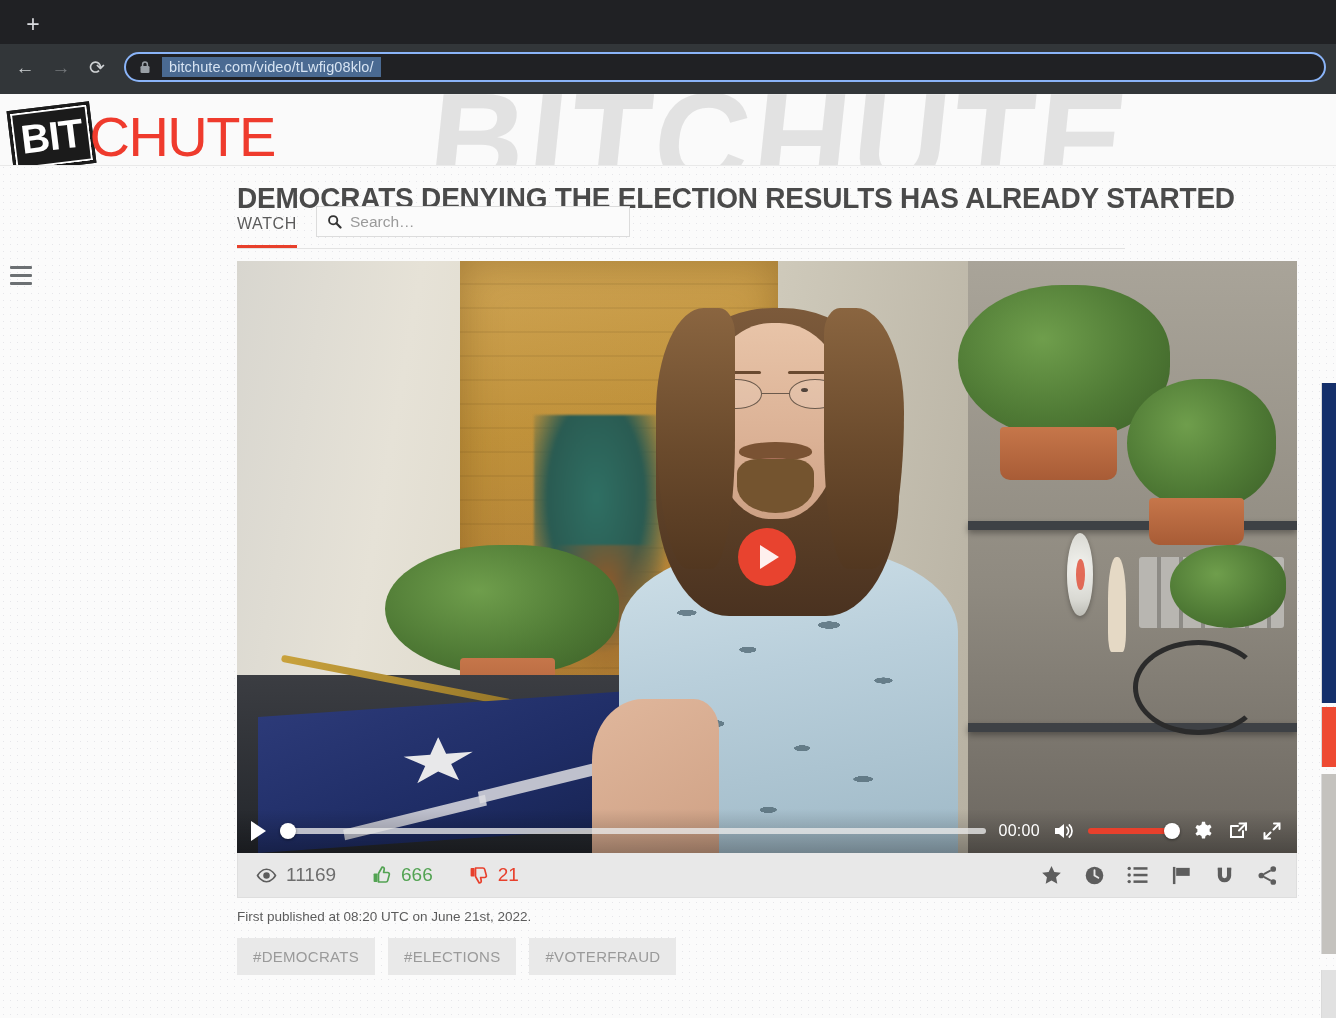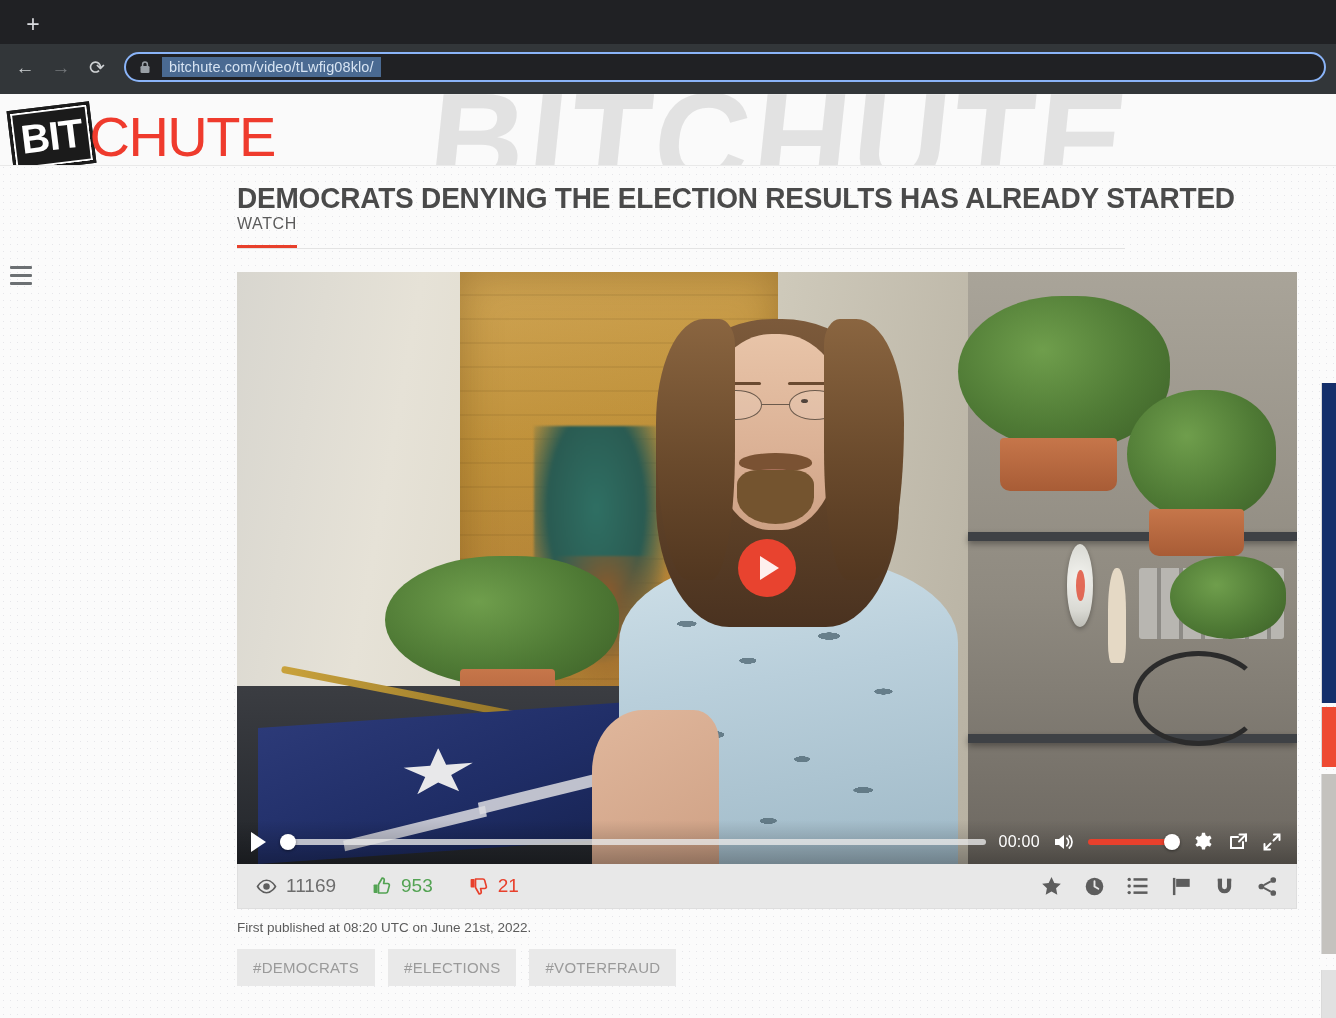--- a/index.html
+++ b/index.html
@@ -117,21 +117,21 @@
   }
   .tabs { display: flex; border-bottom: 1px solid #e3e3e3; }
   .tab-item {
     font-size: 16px; color: #5b5b5b; letter-spacing: .6px;
     padding: 0 0 12px 0; margin-right: 26px; border-bottom: 3px solid transparent;
   }
   .tab-item.active { border-bottom-color: #e8402c; }
 
   
   .player {
-    margin-top: 23px; position: relative; width: 1060px; height: 592px;
+    margin-top: 12px; position: relative; width: 1060px; height: 592px;
     overflow: hidden; background: #2b2b2b;
   }
   .scene { position: absolute; inset: 0; }
   .bg-wall {
     position: absolute; inset: 0;
     background: linear-gradient(100deg,#d8d6cf 0%,#e6e2d7 16%,#ded9cb 30%,#cfcabb 46%,#b9b3a4 70%,#9e998c 100%);
   }
   .screen-panel {
     position: absolute; left: 21%; top: 0; width: 30%; height: 79%;
     background:
@@ -378,20 +378,27 @@
 <div class="page">
 
   <div class="site-header">
     <div class="watermark">BITCHUTE</div>
     <div class="brand">
       <span class="brand-bit">BIT</span>
       <span class="brand-chute">CHUTE</span>
     </div>
   </div>
 
+  <div class="search-box">
+    <svg class="search-icon" viewBox="0 0 16 16">
+      <circle cx="6.6" cy="6.6" r="4.4" fill="none" stroke="#333" stroke-width="2"></circle>
+      <line x1="9.9" y1="9.9" x2="14.4" y2="14.4" stroke="#333" stroke-width="2.4" stroke-linecap="round"></line>
+    </svg>
+    <span class="search-ph">Search…</span>
+  </div>
 
   <div class="hamburger">
     <span></span>
     <span></span>
     <span></span>
   </div>
 
   <div class="content">
 
     <div class="video-title">DEMOCRATS DENYING THE ELECTION RESULTS HAS ALREADY STARTED</div>
@@ -511,21 +518,21 @@
           <path d="M11 1C5.5 1 1.6 7.5 1.6 7.5S5.5 14 11 14s9.4-6.5 9.4-6.5S16.5 1 11 1z" fill="none" stroke="#5d5d5d" stroke-width="1.7"></path>
           <circle cx="11" cy="7.5" r="3.4" fill="#5d5d5d"></circle>
         </svg>
         <span class="stat-val">11169</span>
       </div>
       <div class="stat likes">
         <svg width="20" height="20" viewBox="0 0 20 20">
           <path d="M6.5 8.5 10.2 2c1.6 0 2.3 1.1 2 2.5l-.6 3h4.1c1.2 0 1.9 1 1.6 2.1l-1.6 6c-.2.8-.9 1.4-1.8 1.4H6.5z" fill="none" stroke="#53a353" stroke-width="1.7" stroke-linejoin="round"></path>
           <rect x="1.6" y="8.5" width="4" height="8.5" rx=".8" fill="#53a353"></rect>
         </svg>
-        <span class="stat-val">953</span>
+        <span class="stat-val">666</span>
       </div>
       <div class="stat dislikes">
         <svg width="20" height="20" viewBox="0 0 20 20">
           <path d="M6.5 11.5 10.2 18c1.6 0 2.3-1.1 2-2.5l-.6-3h4.1c1.2 0 1.9-1 1.6-2.1l-1.6-6C15.5 3.6 14.8 3 13.9 3H6.5z" fill="none" stroke="#e8402c" stroke-width="1.7" stroke-linejoin="round"></path>
           <rect x="1.6" y="3" width="4" height="8.5" rx=".8" fill="#e8402c"></rect>
         </svg>
         <span class="stat-val">21</span>
       </div>
 
       <div class="spacer"></div>

